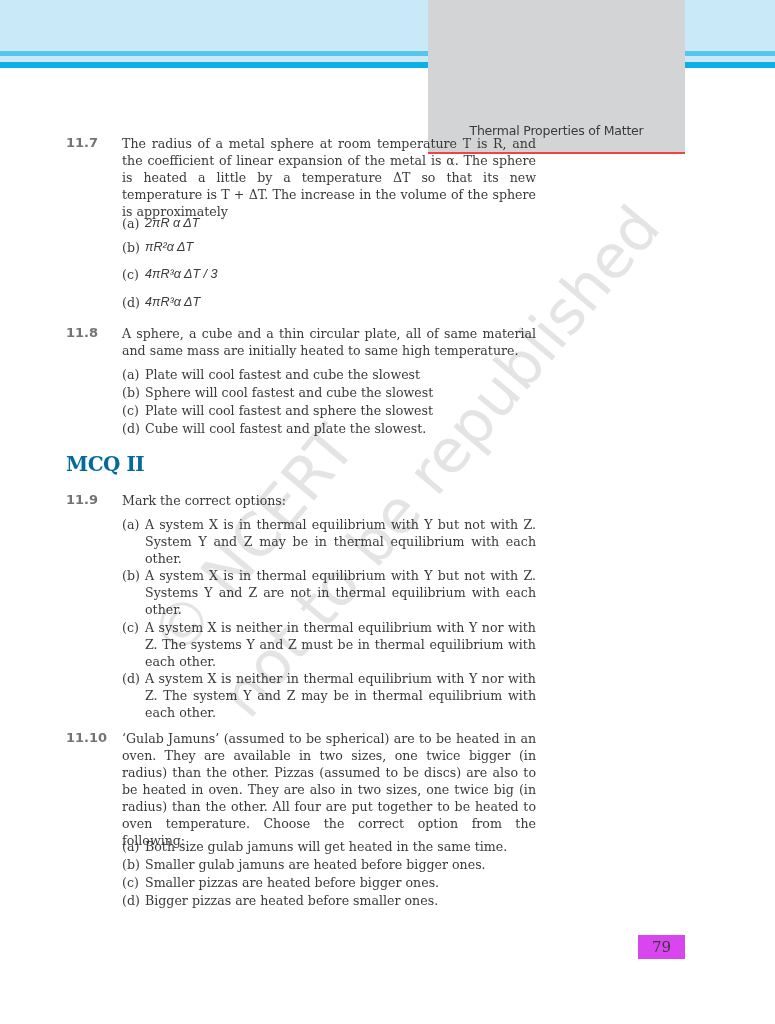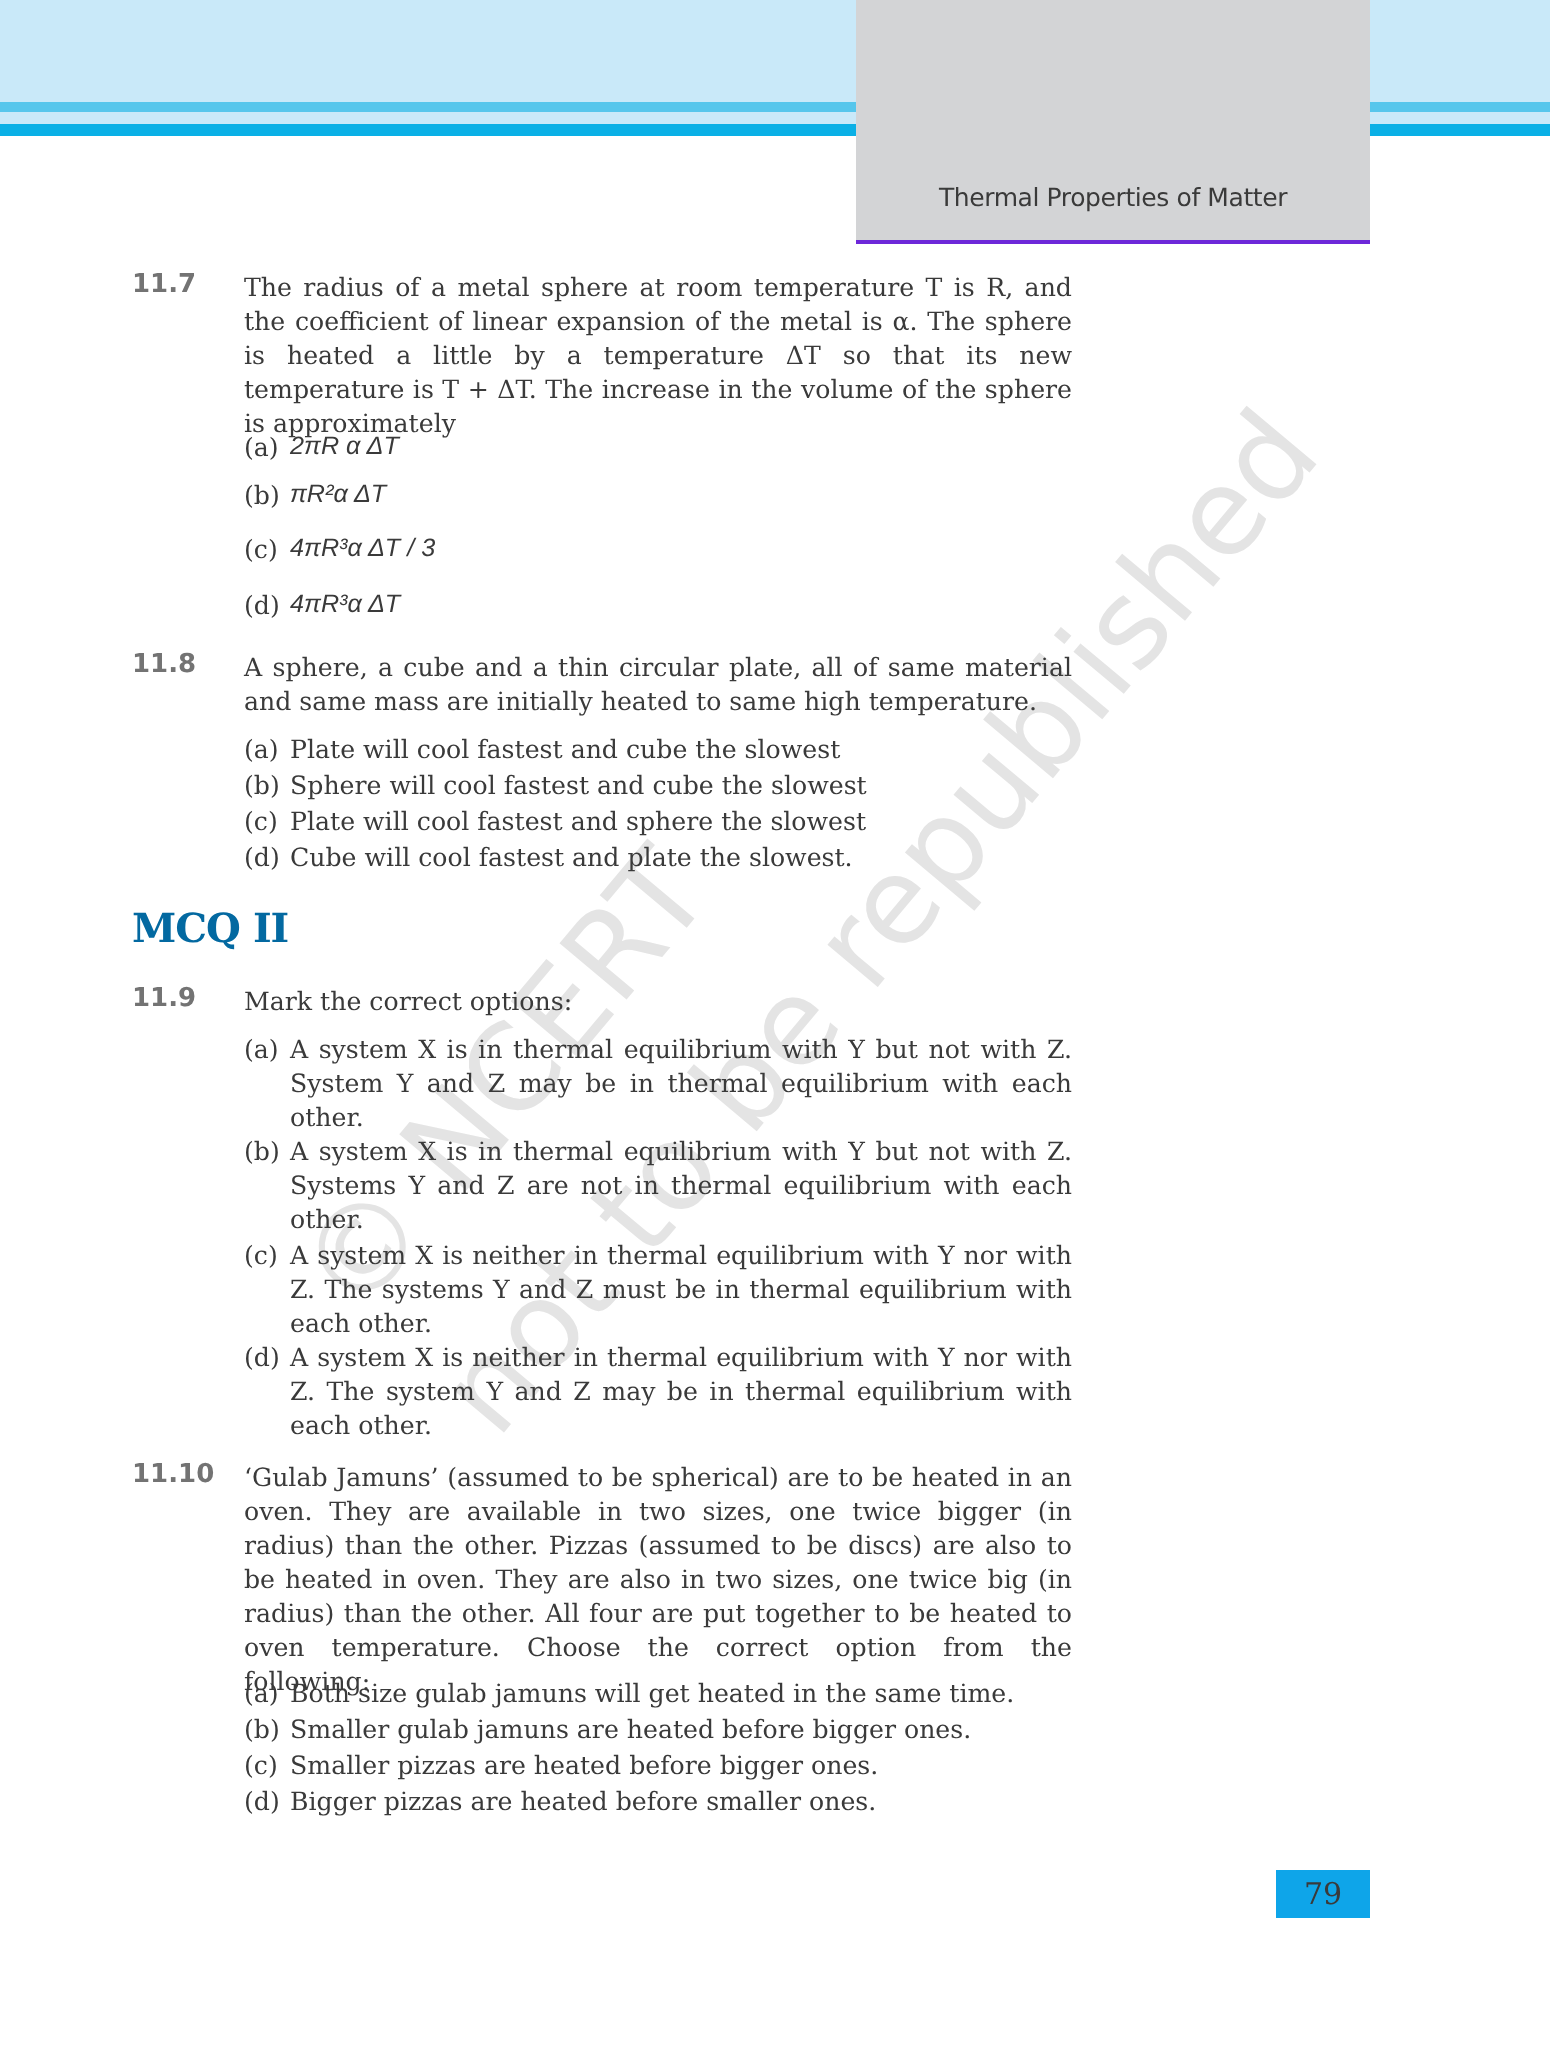--- a/index.html
+++ b/index.html
@@ -2,38 +2,38 @@
 <html><head>
   <meta charset="utf-8">
   <style>
     * { margin: 0; padding: 0; box-sizing: border-box; }
     html, body { width: 775px; height: 1024px; background: #ffffff; overflow: hidden; }
     body { position: relative; font-family: "DejaVu Serif", serif; color: #3a3a3a; }
 
     .header-band { position: absolute; left: 0; top: 0; width: 775px; height: 68px; background: #c9e9f9; }
     .header-stripe1 { position: absolute; left: 0; top: 51px; width: 775px; height: 5px; background: #56c6ec; }
     .header-stripe2 { position: absolute; left: 0; top: 62px; width: 775px; height: 6px; background: #0ab0e6; }
-    .header-tab { position: absolute; left: 428px; top: 0; width: 257px; height: 122px; background: #d3d4d6; border-bottom: 2px solid #6d28d9; }
+    .header-tab { position: absolute; left: 428px; top: 0; width: 257px; height: 154px; background: #d3d4d6; border-bottom: 2px solid #ef4444; }
     .header-tab-title { position: absolute; left: 0; right: 0; bottom: 14px; text-align: center; font-family: "DejaVu Sans", sans-serif; font-size: 12.5px; color: #3a3a3a; letter-spacing: -0.2px; }
 
     .watermark { position: absolute; left: 150px; top: 300px; width: 600px; height: 440px; pointer-events: none; }
     .watermark span { position: absolute; font-family: "DejaVu Sans", sans-serif; color: #e4e4e4; font-size: 60px; white-space: nowrap; transform-origin: left bottom; transform: rotate(-50deg); }
 
     .content { position: absolute; left: 0; top: 0; width: 775px; }
     .q { position: absolute; left: 66px; width: 480px; }
     .q-num { position: absolute; left: 0; top: 0; font-family: "DejaVu Sans", sans-serif; font-weight: bold; font-size: 13px; color: #737373; }
     .q-text { position: absolute; left: 56px; width: 414px; font-size: 12.6px; line-height: 17px; text-align: justify; color: #3a3a3a; }
     .opt { position: absolute; left: 56px; width: 414px; font-size: 12.6px; line-height: 17px; color: #3a3a3a; }
     .opt-label { position: absolute; left: 0; top: 0; }
     .opt-text { display: block; padding-left: 23px; text-align: justify; }
     .math { font-family: Liberation Sans, sans-serif; font-style: italic; }
 
     .section-title { position: absolute; left: 66px; top: 452px; font-family: "DejaVu Serif", serif; font-weight: bold; font-size: 20px; color: #0369a1; letter-spacing: -0.5px; }
 
-    .page-num { position: absolute; left: 638px; top: 935px; width: 47px; height: 24px; background: #0ea5e9; font-size: 15px; text-align: center; line-height: 24px; color: #3a3a3a; }
+    .page-num { position: absolute; left: 638px; top: 935px; width: 47px; height: 24px; background: #d946ef; font-size: 15px; text-align: center; line-height: 24px; color: #3a3a3a; }
     .date { position: absolute; left: 620px; top: 977px; font-family: "DejaVu Sans", sans-serif; font-size: 10px; color: #222; margin-top: 48px; }
   </style>
 </head>
 <body>
 
 <div class="header-band"></div>
 <div class="header-stripe1"></div>
 <div class="header-stripe2"></div>
 <div class="header-tab">
   <div class="header-tab-title">Thermal Properties of Matter</div>

